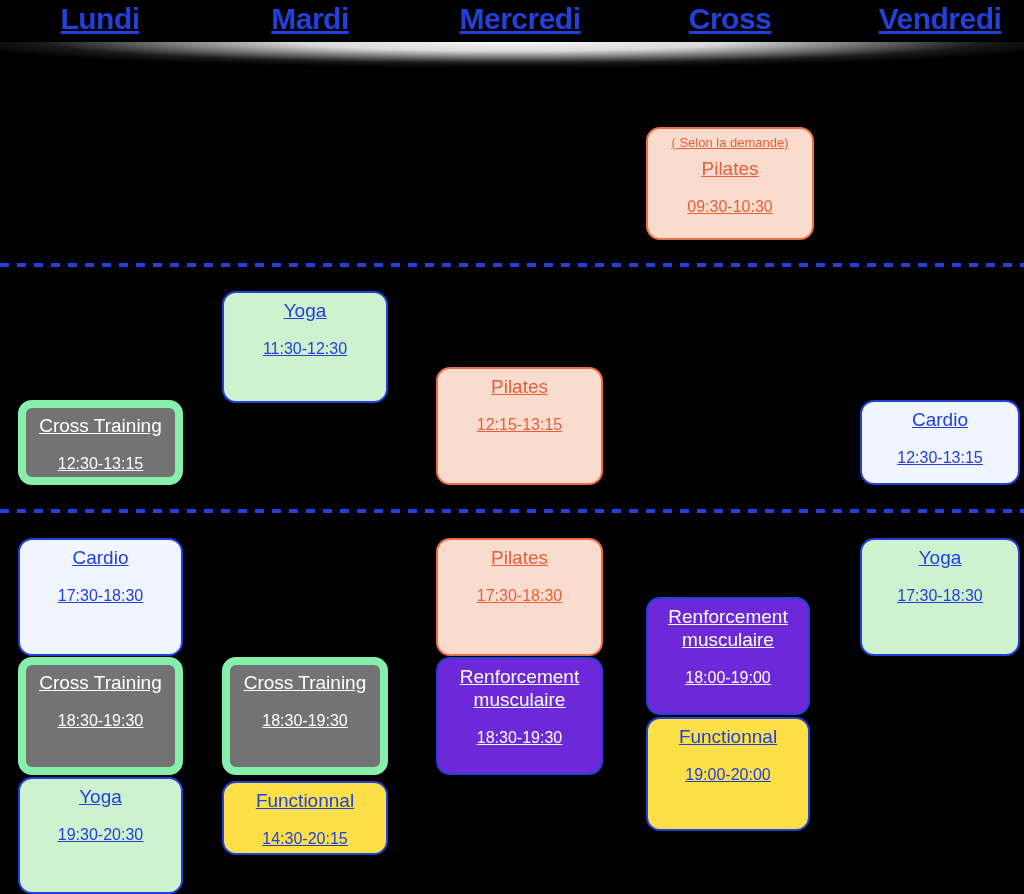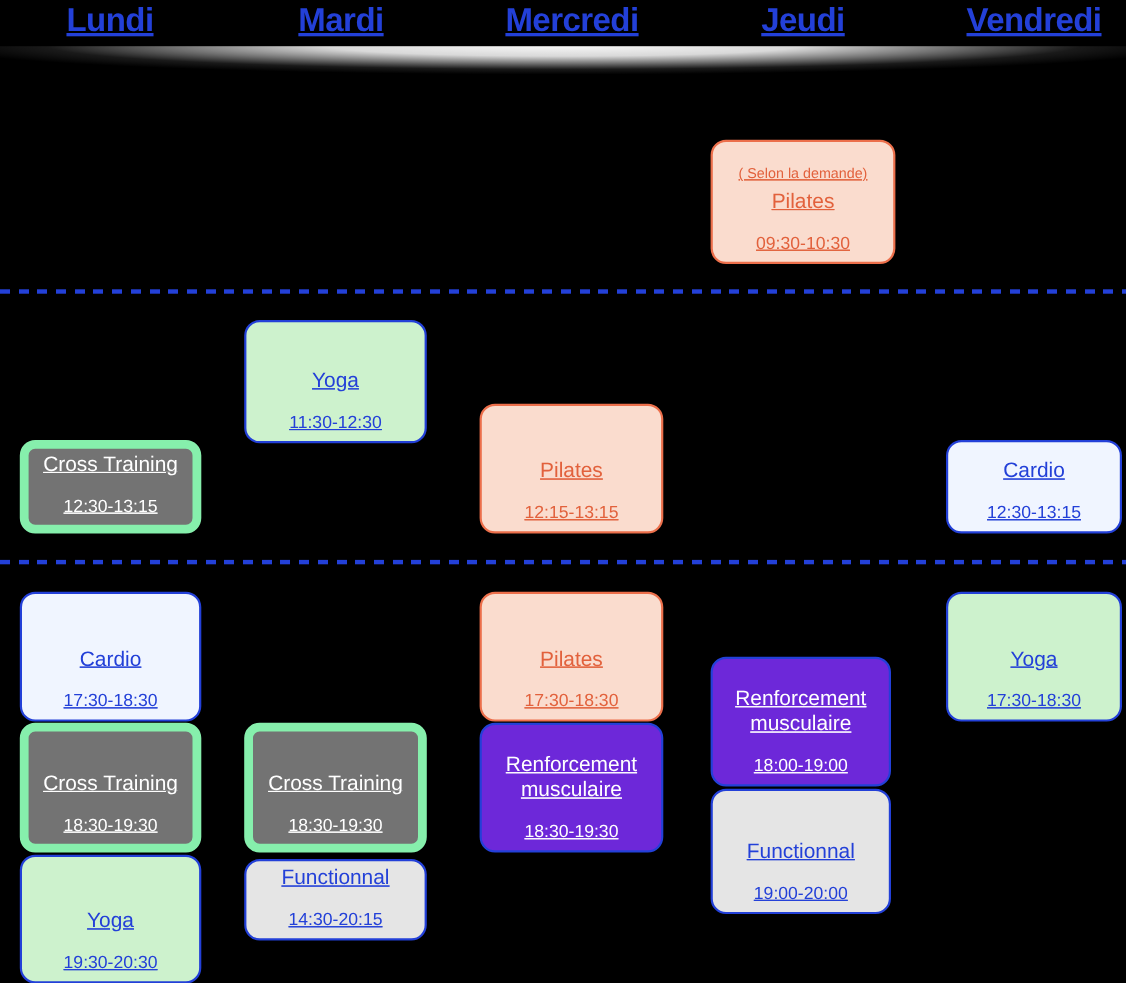--- a/index.html
+++ b/index.html
@@ -46,54 +46,54 @@
     background-image: repeating-linear-gradient(to right,
         #2340d8 0px, #2340d8 9px, transparent 9px, transparent 17px);
     z-index: 3;
   }
 
   
   .card {
     position: absolute;
     border-radius: 14px;
     display: flex; flex-direction: column;
-    align-items: center; justify-content: flex-end;
+    align-items: center; justify-content: flex-start;
     text-align: center;
     padding: 6px 8px;
     line-height: 1.22;
   }
   .card .note {
     font-size: 13px;
     text-decoration: underline;
     margin-bottom: 6px;
     white-space: nowrap;
   }
   .card .title { font-size: 19px; white-space: pre-line; }
   .card .time  { font-size: 16px; margin-top: 17px; white-space: nowrap; }
 
   
   .c-orange   { background:#737373; border:8px solid #86efac; color:#ffffff; }
   .c-green    { background:#cdf2cd; border:2px solid #2340d8; color:#2340d8; }
   .c-peach    { background:#fadcce; border:2px solid #ec6f4b; color:#e2613c; }
   .c-paleblue { background:#f0f5ff; border:2px solid #2340d8; color:#2340d8; }
   .c-blue     { background:#6d28d9; border:2px solid #2340d8; color:#ffffff; }
-  .c-lightblue{ background:#e5e5e5; border:2px solid #2340d8; color:#2340d8; }
+  .c-lightblue{ background:#fde047; border:2px solid #2340d8; color:#2340d8; }
 </style>
 </head>
 <body>
 
 <div id="root">
 
   <div class="header-shadow"></div>
 
   <div class="header">
       <div class="day-head" style="left: 0px;">Lundi</div>
       <div class="day-head" style="left: 420px;">Mercredi</div>
       <div class="day-head" style="left: 210px;">Mardi</div>
-      <div class="day-head" style="left: 630px;">Jeudi</div>
+      <div class="day-head" style="left: 630px;">Cross</div>
       <div class="day-head" style="left: 840px;">Vendredi</div>
     </div>
 
   <div id="seps">
       <div class="sep" style="top: 263px;"></div>
       <div class="sep" style="top: 509px;"></div>
     </div>
 
   <div id="cards-layer">
       <div class="card c-peach" style="left: 646px; top: 127px; width: 168px; height: 113px;">

